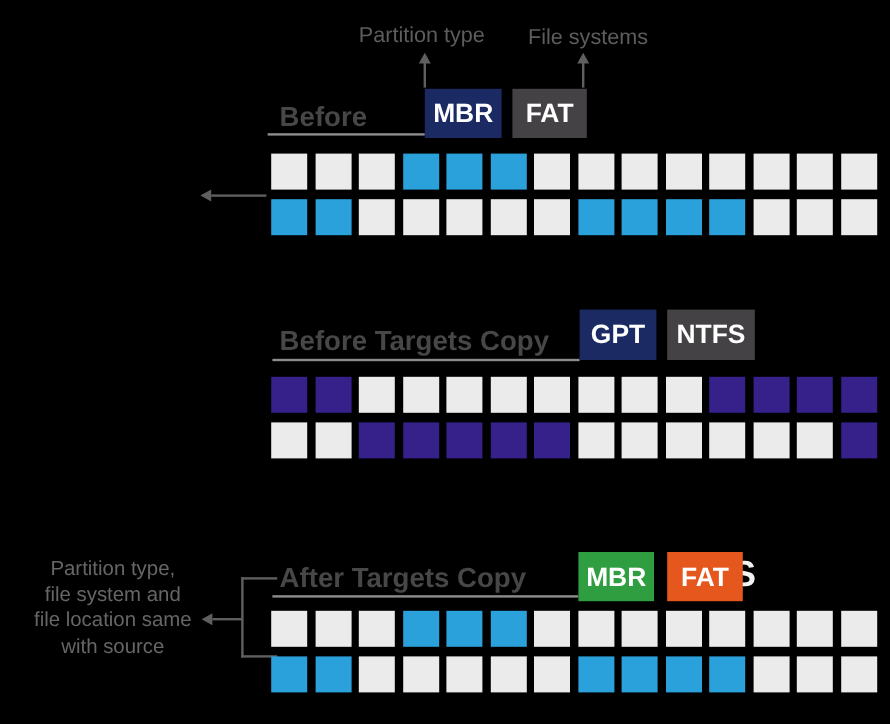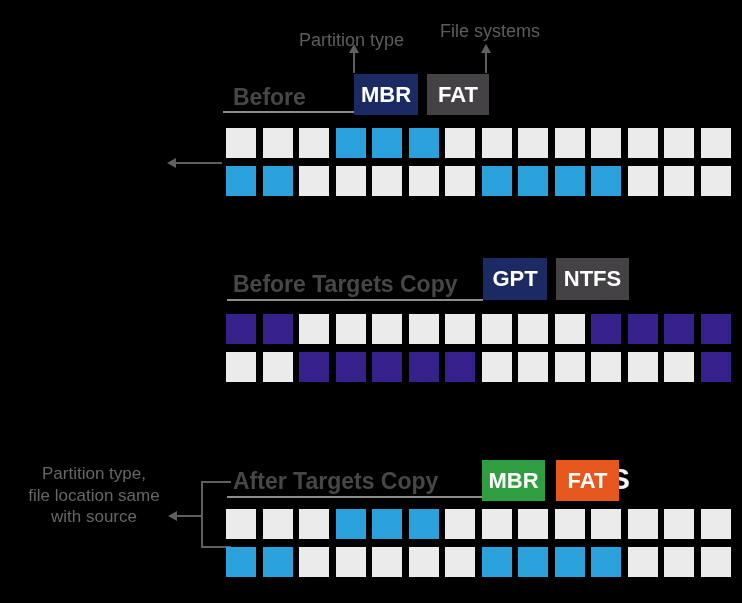--- a/index.html
+++ b/index.html
@@ -35,21 +35,21 @@
   }
   .artifact-s {
     position:absolute; color:#f2f2f2; font-size:30px; font-weight:bold; z-index:1;
   }
 </style>
 </head>
 <body>
 
 <div id="canvas">
 
-  <div class="small-label" style="left:299px; top:30px;">Partition type</div>
+  <div class="small-label" style="left:299px; top:19px;">Partition type</div>
   <div class="small-label" style="left:440px; top:21px;">File systems</div>
 
   <div class="arrow-up" style="left:349px; top:44px;"></div>
   <div class="vline" style="left:353px; top:52px; height:21px;"></div>
   <div class="arrow-up" style="left:481px; top:44px;"></div>
   <div class="vline" style="left:485px; top:52px; height:21px;"></div>
 
   <div class="section-title" style="left:233px; top:84px;">Before</div>
   <div class="underline" style="left:223px; top:111px; width:131px;"></div>
   <div class="badge" style="left: 354px; top: 74px; width: 64px; height: 41px; background: rgb(27, 42, 99);">MBR</div>
@@ -128,20 +128,21 @@
         <div class="cell" style="background: rgb(235, 235, 235);"></div>
         <div class="cell" style="background: rgb(235, 235, 235);"></div>
         <div class="cell" style="background: rgb(235, 235, 235);"></div>
         <div class="cell" style="background: rgb(235, 235, 235);"></div>
         <div class="cell" style="background: rgb(54, 32, 138);"></div>
       </div>
     </div>
 
   <div class="annotation-multiline" style="left:18px; top:463px; width:152px;">
     <div>Partition type,</div>
+    <div>file system and</div>
     <div>file location same</div>
     <div>with source</div>
   </div>
   <div class="arrow-left" style="left:168px; top:511px;"></div>
   <div class="hline" style="left:177px; top:515px; width:25px;"></div>
   <div class="vline" style="left:201px; top:481px; height:67px;"></div>
   <div class="hline" style="left:201px; top:481px; width:30px;"></div>
   <div class="hline" style="left:201px; top:546px; width:30px;"></div>
 
   <div class="section-title" style="left:233px; top:468px;">After Targets Copy</div>

